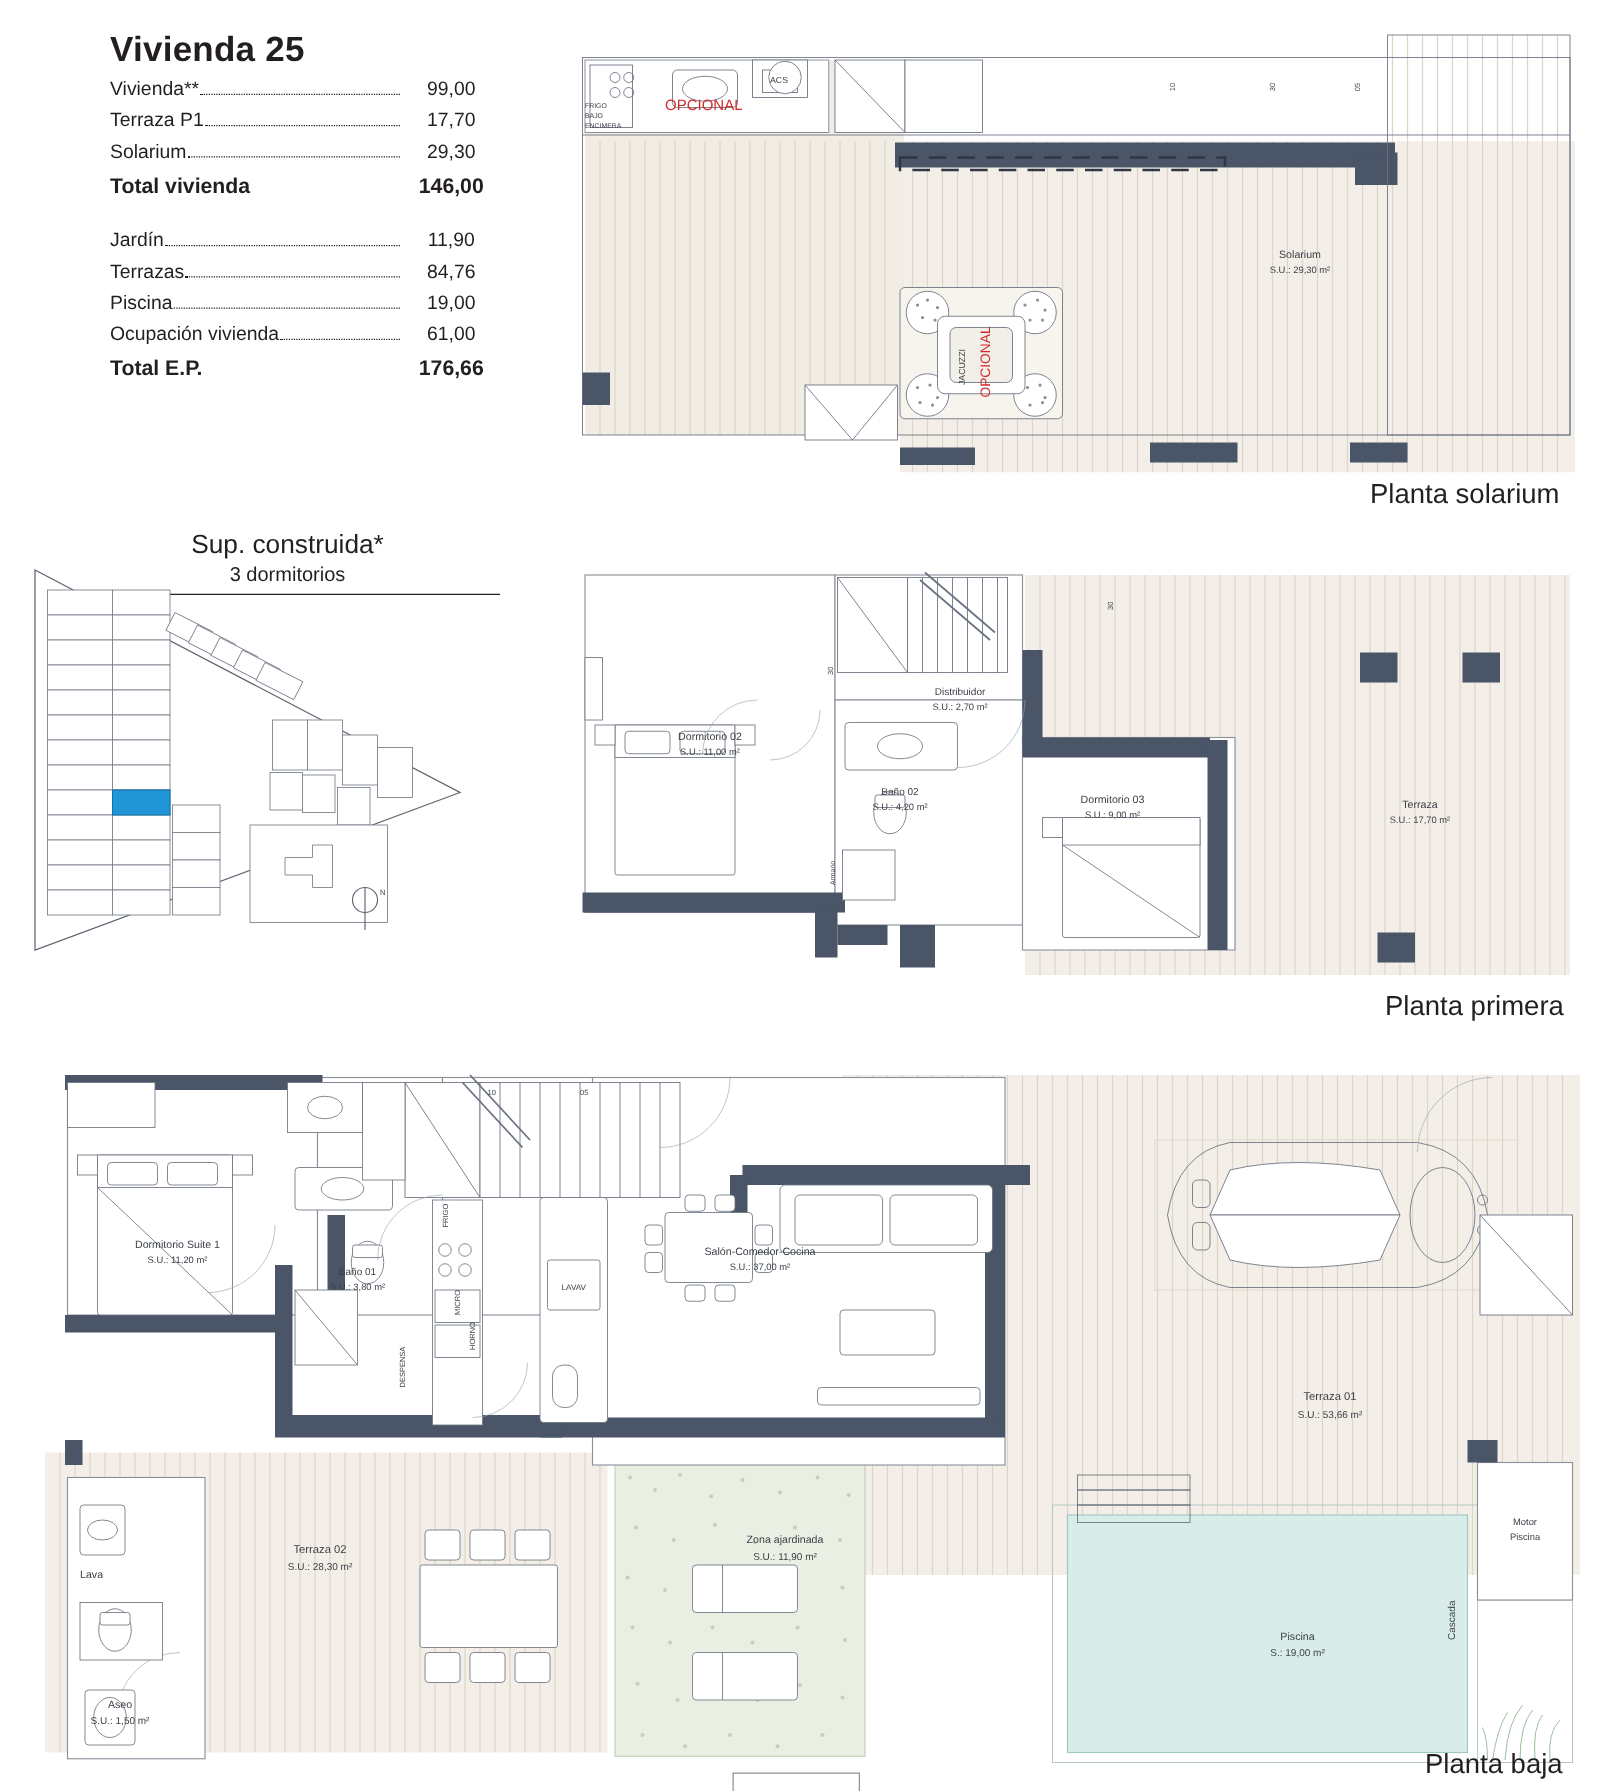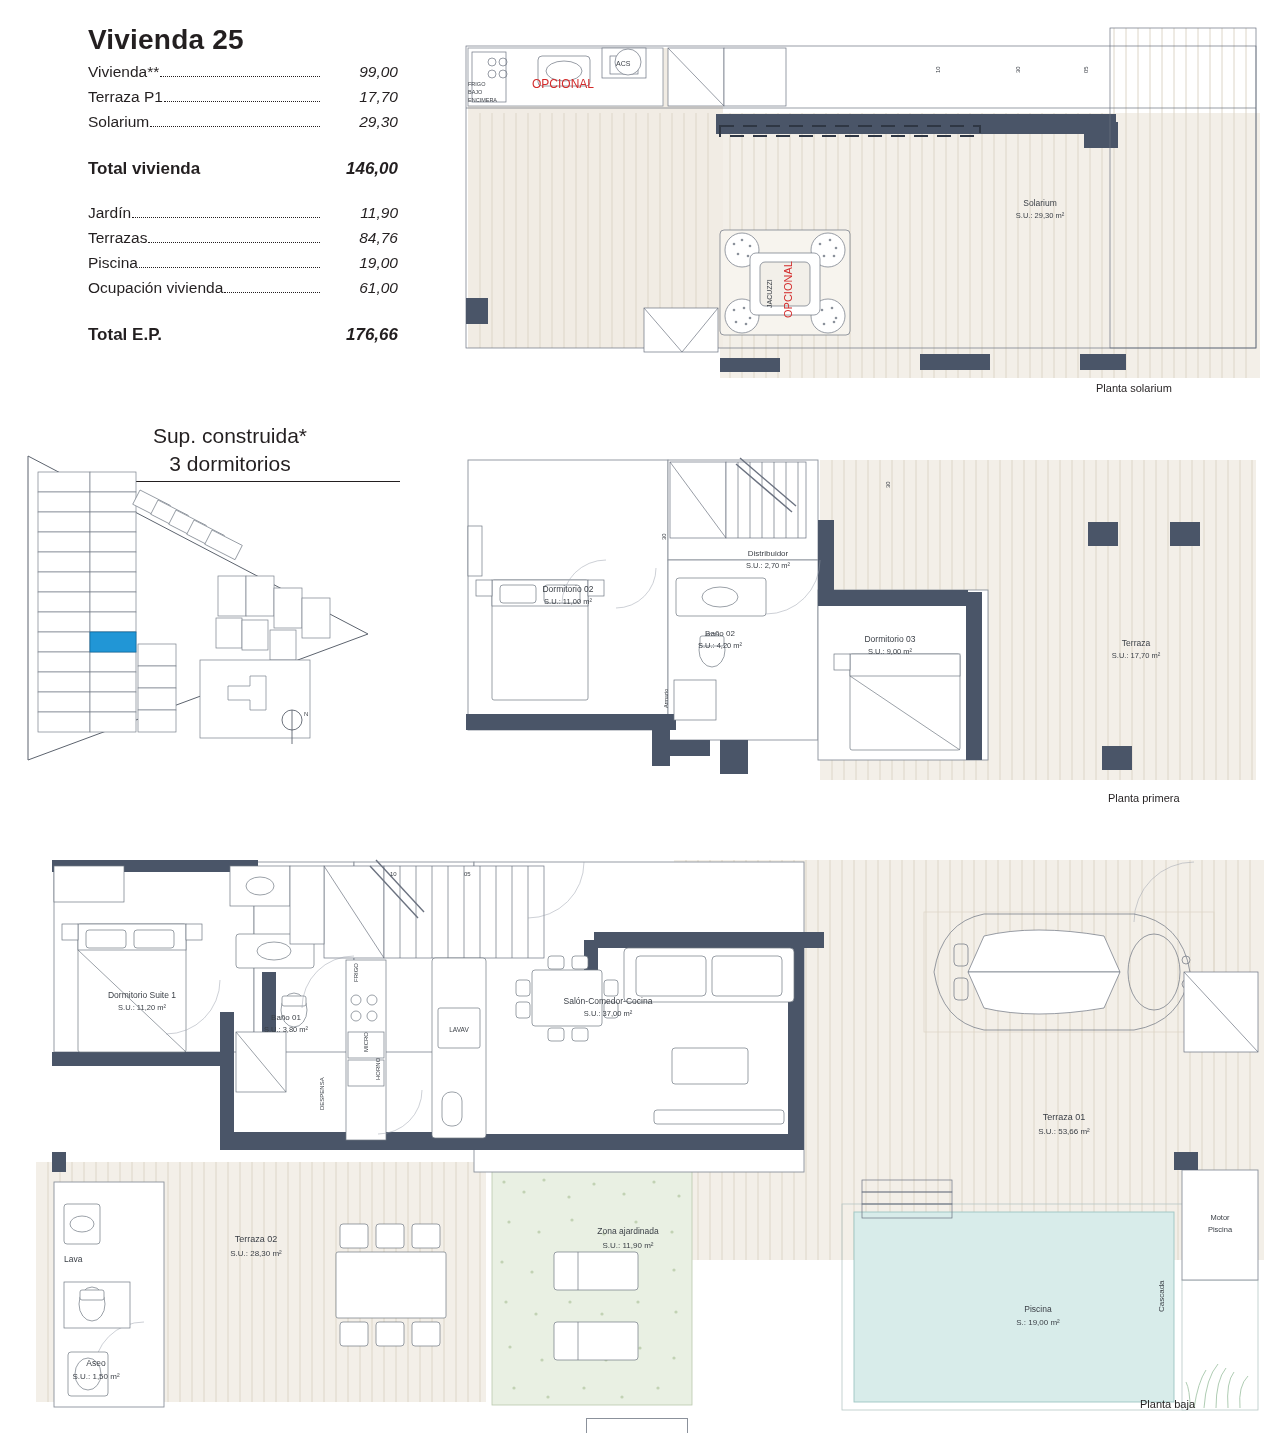--- a/index.html
+++ b/index.html
@@ -13,37 +13,37 @@
   }
   .abs{position:absolute;}
 
   
   #info-panel{left:88px;top:24px;width:310px;}
   #title{font-size:28px;font-weight:bold;letter-spacing:.2px;}
   #subtitle{font-size:21px;margin-top:8px;font-weight:normal;}
   .area-row{display:flex;align-items:baseline;font-size:15.5px;margin-top:7px;}
   .area-row .lbl{white-space:nowrap;}
   .area-row .dots{flex:1;border-bottom:1.5px dotted #231f20;margin:0 4px 4px 1px;height:0;}
-  .area-row .val{width:74px;text-align:right;font-style:italic;}
-  .area-row.total{font-weight:bold;font-size:17px;margin-top:28px;gap:43px;}
+  .area-row .val{width:74px;text-align:center;}
+  .area-row.total{font-weight:bold;font-size:17px;margin-top:8px;gap:43px;}
   .area-row.total .val{font-weight:bold;}
   .gap{height:18px;}
 
   #constr-block{left:60px;top:424px;width:340px;text-align:center;}
   #constr-block .l1{font-size:21px;}
-  #constr-block .l2{font-size:21px;margin-top:4px;}
+  #constr-block .l2{font-size:16px;margin-top:4px;}
   #constr-block .rule{border-bottom:1.6px solid #231f20;margin:5px 0 4px 0;}
   #constr-block .l3{font-size:21px;}
 
   
   #site-plan{left:20px;top:448px;width:360px;height:320px;}
 
   
   .plan{background:#ffffff;}
-  .plan-label{font-size:11px;color:#231f20;}
+  .plan-label{font-size:22px;color:#231f20;}
 
   
   .wall{fill:#4a5568;}
   .thin{stroke:#6b7280;stroke-width:.7;fill:none;}
   .thinner{stroke:#9aa1ad;stroke-width:.5;fill:none;}
   .furn{stroke:#707883;stroke-width:.7;fill:#fff;}
   .txt{font-family:"Liberation Sans",sans-serif;fill:#3a3f46;}
   .red{fill:#d32b2b;font-family:"Liberation Sans",sans-serif;}
   .tiny{font-size:6px;}
 </style>

